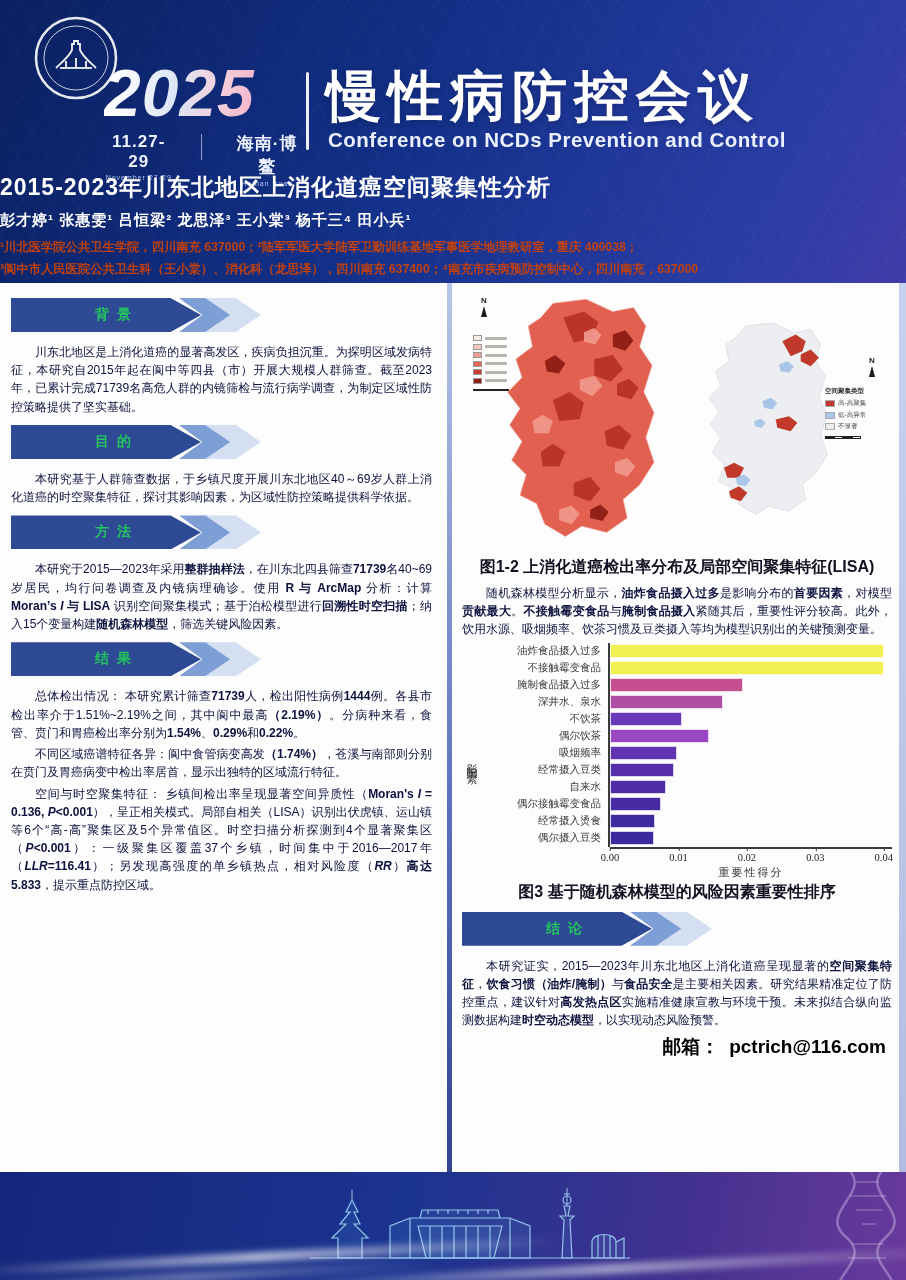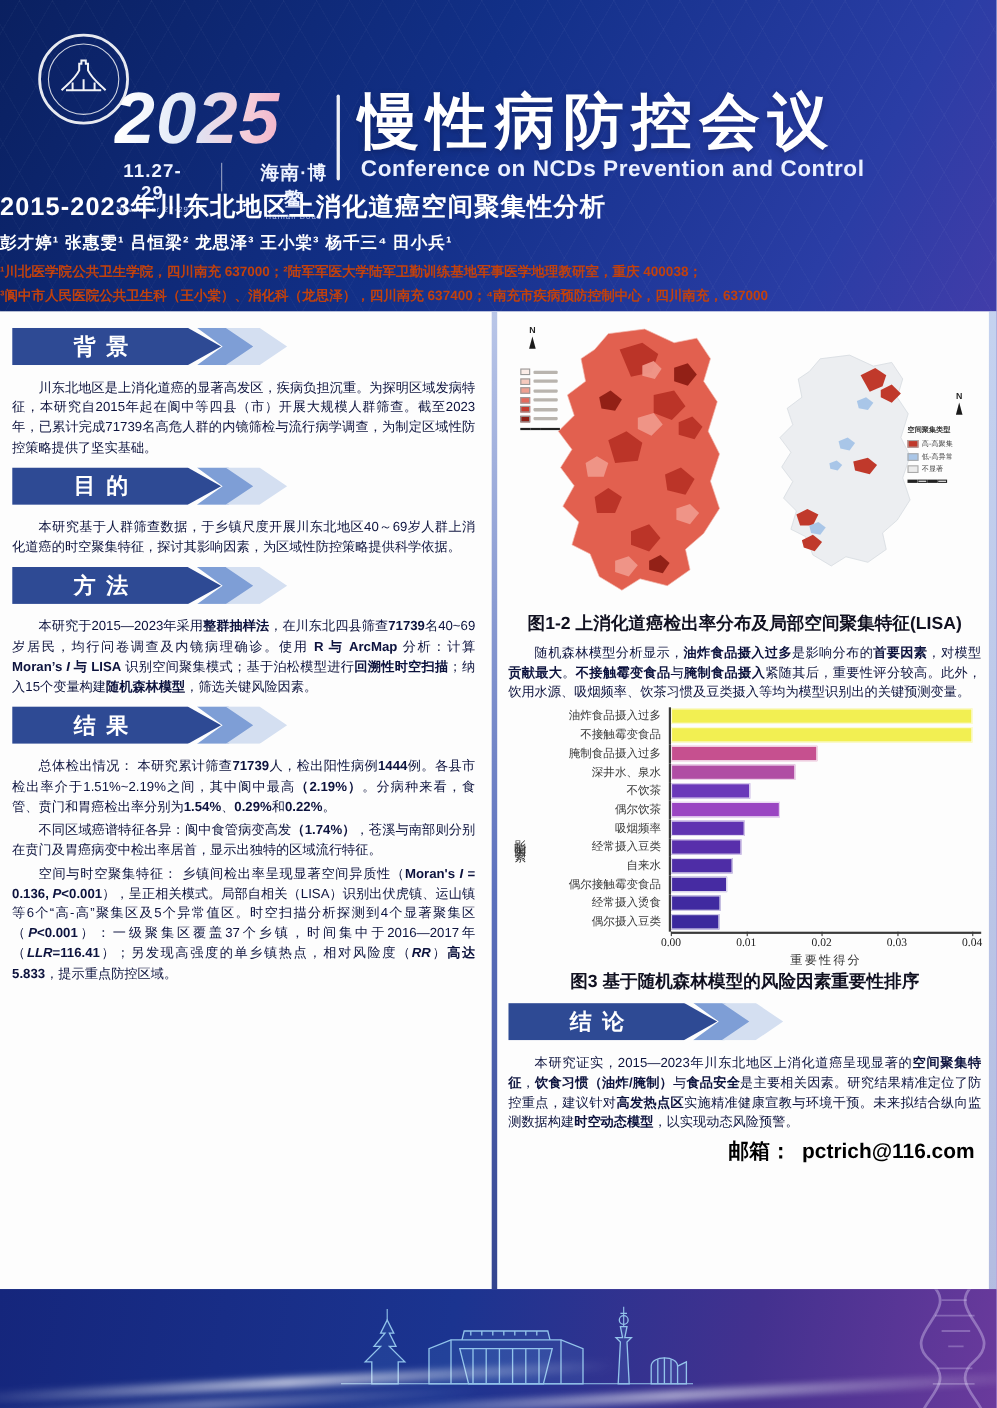--- a/index.html
+++ b/index.html
@@ -10,21 +10,21 @@
     background:linear-gradient(118deg,#0a2060 0%,#123088 30%,#2a3da5 55%,#5c3cae 80%,#7d47b6 100%);
   }
   .hex-texture {
     position:absolute; top:0; left:0; width:906px; height:283px; pointer-events:none;
     background:
       repeating-linear-gradient(60deg, rgba(255,255,255,.04) 0 1px, transparent 1px 26px),
       repeating-linear-gradient(-60deg, rgba(255,255,255,.04) 0 1px, transparent 1px 26px);
     opacity:.7;
   }
   
-  .header { position:absolute; top:0; left:0; width:906px; height:170px; color:#fff;margin-top:14px; }
+  .header { position:absolute; top:0; left:0; width:906px; height:170px; color:#fff; }
   .logo { position:absolute; left:32px; top:14px; width:88px; height:88px; }
   .brand { position:absolute; left:104px; top:60px; width:200px; }
   .brand-year {
     font-size:66px; font-weight:900; letter-spacing:1px; line-height:1; font-style:italic;
     background:linear-gradient(95deg,#ffffff 5%,#dde6f6 35%,#f4cdd9 60%,#f09cbd 90%);
     -webkit-background-clip:text; background-clip:text; color:transparent;
     text-shadow:none;
   }
   .brand-sub { display:flex; align-items:flex-start; gap:28px; margin-top:6px; }
   .brand-date, .brand-loc { text-align:center; }
@@ -41,22 +41,22 @@
   .poster-affil { font-size:12.3px; font-weight:700; margin-top:7px; line-height:1.75; color:#c2410c; }
   
   .content { position:absolute; top:283px; left:0; width:906px; height:889px; background:#fdfdfd; display:flex; overflow:hidden; }
   .col-left  { width:447px; padding:6px 15px 0 11px; overflow:hidden; }
   .center-divider { width:5px; background:linear-gradient(180deg,#b9c6e8 0%,#5a6fbc 60%,#33448f 100%); }
   .col-right { flex:1; padding:8px 14px 0 10px; overflow:hidden; position:relative; }
   .right-edge { position:absolute; top:283px; right:0; width:7px; height:889px; background:linear-gradient(180deg,rgba(150,175,228,.55),rgba(90,110,190,.45)); }
   
   .banner { display:flex; align-items:stretch; height:34px; margin:9px 0 11px; }
   .banner-main {
-    width:190px; background:#2e4a94; color:#ffffff; display:flex; align-items:center;
-    font-size:20px; font-weight:800; letter-spacing:2px; padding-left:56px;
+    width:190px; background:#2e4a94; color:#22c55e; display:flex; align-items:center;
+    font-size:14px; font-weight:800; letter-spacing:2px; padding-left:84px;
     clip-path:polygon(0 0,84% 0,100% 50%,84% 100%,0 100%);
   }
   .chev { clip-path:polygon(0 0,55% 0,100% 50%,55% 100%,0 100%,45% 50%); }
   .chev1 { width:52px; margin-left:-22px; background:#7e9ed6; }
   .chev2 { width:56px; margin-left:-26px; background:#d4dff1; }
   
   .paras p {
     text-indent:2em; text-align:justify; font-size:12px; line-height:1.52;
     color:#0c123d; margin-bottom:3px; font-weight:500;
   }

